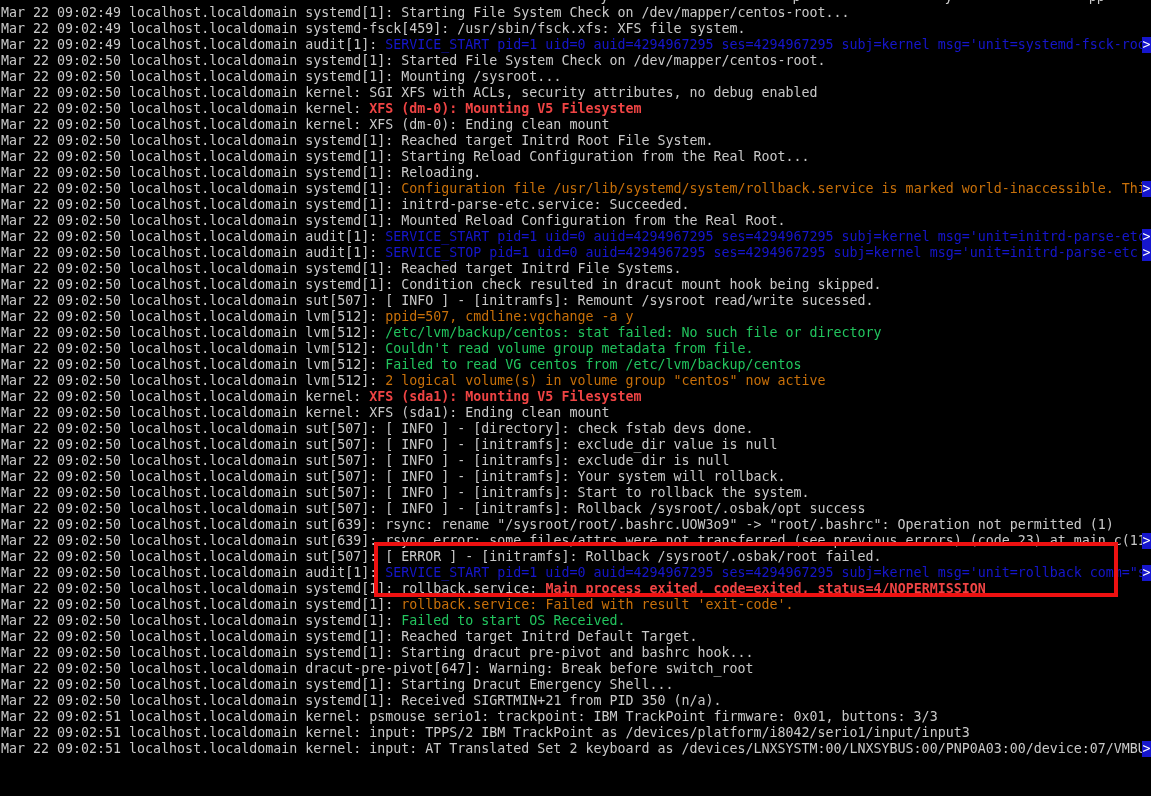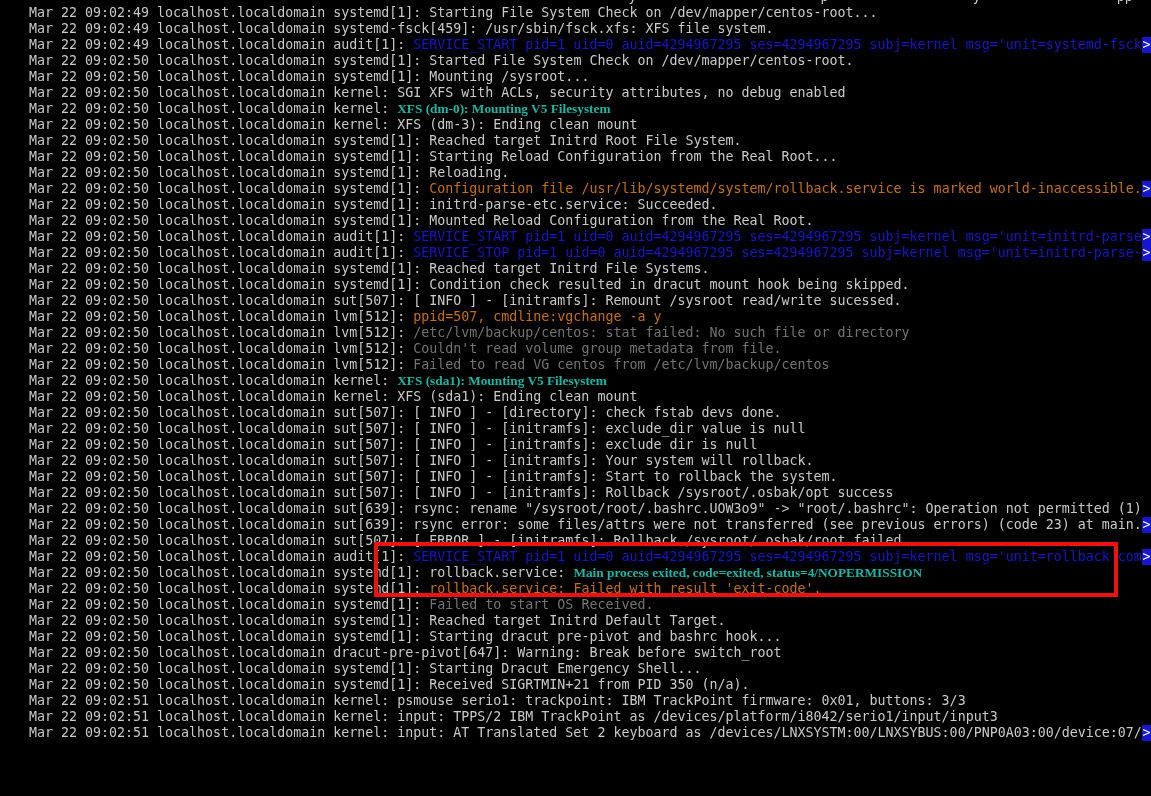--- a/index.html
+++ b/index.html
@@ -10,45 +10,44 @@
     font-family: "DejaVu Sans Mono", "Liberation Mono", monospace;
   }
   #screen {
     position: relative;
     width: 1151px; height: 620px;
     background: #000;
     font-size: 13.3px;
     line-height: 16px;
     color: #c9c9c9;
     cursor: text;
-    padding-left: 28px;
   }
   #partial-top {
     height: 5px;
     overflow: hidden;
   }
   #partial-top .inner {
     margin-top: -11px;
     white-space: pre;
     color: #c9c9c9;
   }
   #log {
     padding-left: 1px;
   }
   .row {
     position: relative;
     height: 16px;
     white-space: pre;
     overflow: hidden;
   }
   .seg-fg     { color: #c9c9c9; }
-  .seg-bold   { color: #14b8a6; font-weight: bold; font-family: Liberation Serif, serif; }
+  .seg-bold   { color: #ef4444; font-weight: bold; }
   .seg-blue   { color: #1616cd; }
   .seg-orange { color: #c8700a; }
-  .seg-red    { color: #737373; }
+  .seg-red    { color: #22c55e; }
   .cont-marker {
     position: absolute;
     right: 0; top: 0;
     width: 9px; height: 16px;
     background: #1616cd;
     color: #ffffff;
     text-align: center;
   }
   #highlight-box {
     position: absolute;
@@ -74,36 +73,37 @@
   </div>
 
   <div id="log">
       <div class="row"><span class="seg-fg">Mar 22 09:02:49 localhost.localdomain systemd[1]: </span><span class="seg-fg">Starting File System Check on /dev/mapper/centos-root...</span></div>
       <div class="row"><span class="seg-fg">Mar 22 09:02:49 localhost.localdomain systemd-fsck[459]: </span><span class="seg-fg">/usr/sbin/fsck.xfs: XFS file system.</span></div>
       <div class="row"><span class="seg-fg">Mar 22 09:02:49 localhost.localdomain audit[1]: </span><span class="seg-blue">SERVICE_START pid=1 uid=0 auid=4294967295 ses=4294967295 subj=kernel msg='unit=systemd-fsck-roo</span><span class="cont-marker">&gt;</span></div>
       <div class="row"><span class="seg-fg">Mar 22 09:02:50 localhost.localdomain systemd[1]: </span><span class="seg-fg">Started File System Check on /dev/mapper/centos-root.</span></div>
       <div class="row"><span class="seg-fg">Mar 22 09:02:50 localhost.localdomain systemd[1]: </span><span class="seg-fg">Mounting /sysroot...</span></div>
       <div class="row"><span class="seg-fg">Mar 22 09:02:50 localhost.localdomain kernel: </span><span class="seg-fg">SGI XFS with ACLs, security attributes, no debug enabled</span></div>
       <div class="row"><span class="seg-fg">Mar 22 09:02:50 localhost.localdomain kernel: </span><span class="seg-bold">XFS (dm-0): Mounting V5 Filesystem</span></div>
-      <div class="row"><span class="seg-fg">Mar 22 09:02:50 localhost.localdomain kernel: </span><span class="seg-fg">XFS (dm-3): Ending clean mount</span></div>
+      <div class="row"><span class="seg-fg">Mar 22 09:02:50 localhost.localdomain kernel: </span><span class="seg-fg">XFS (dm-0): Ending clean mount</span></div>
       <div class="row"><span class="seg-fg">Mar 22 09:02:50 localhost.localdomain systemd[1]: </span><span class="seg-fg">Reached target Initrd Root File System.</span></div>
       <div class="row"><span class="seg-fg">Mar 22 09:02:50 localhost.localdomain systemd[1]: </span><span class="seg-fg">Starting Reload Configuration from the Real Root...</span></div>
       <div class="row"><span class="seg-fg">Mar 22 09:02:50 localhost.localdomain systemd[1]: </span><span class="seg-fg">Reloading.</span></div>
       <div class="row"><span class="seg-fg">Mar 22 09:02:50 localhost.localdomain systemd[1]: </span><span class="seg-orange">Configuration file /usr/lib/systemd/system/rollback.service is marked world-inaccessible. Thi</span><span class="cont-marker">&gt;</span></div>
       <div class="row"><span class="seg-fg">Mar 22 09:02:50 localhost.localdomain systemd[1]: </span><span class="seg-fg">initrd-parse-etc.service: Succeeded.</span></div>
       <div class="row"><span class="seg-fg">Mar 22 09:02:50 localhost.localdomain systemd[1]: </span><span class="seg-fg">Mounted Reload Configuration from the Real Root.</span></div>
       <div class="row"><span class="seg-fg">Mar 22 09:02:50 localhost.localdomain audit[1]: </span><span class="seg-blue">SERVICE_START pid=1 uid=0 auid=4294967295 ses=4294967295 subj=kernel msg='unit=initrd-parse-etc</span><span class="cont-marker">&gt;</span></div>
       <div class="row"><span class="seg-fg">Mar 22 09:02:50 localhost.localdomain audit[1]: </span><span class="seg-blue">SERVICE_STOP pid=1 uid=0 auid=4294967295 ses=4294967295 subj=kernel msg='unit=initrd-parse-etc </span><span class="cont-marker">&gt;</span></div>
       <div class="row"><span class="seg-fg">Mar 22 09:02:50 localhost.localdomain systemd[1]: </span><span class="seg-fg">Reached target Initrd File Systems.</span></div>
       <div class="row"><span class="seg-fg">Mar 22 09:02:50 localhost.localdomain systemd[1]: </span><span class="seg-fg">Condition check resulted in dracut mount hook being skipped.</span></div>
       <div class="row"><span class="seg-fg">Mar 22 09:02:50 localhost.localdomain sut[507]: </span><span class="seg-fg">[ INFO ] - [initramfs]: Remount /sysroot read/write sucessed.</span></div>
       <div class="row"><span class="seg-fg">Mar 22 09:02:50 localhost.localdomain lvm[512]: </span><span class="seg-orange">ppid=507, cmdline:vgchange -a y</span></div>
       <div class="row"><span class="seg-fg">Mar 22 09:02:50 localhost.localdomain lvm[512]: </span><span class="seg-red">/etc/lvm/backup/centos: stat failed: No such file or directory</span></div>
       <div class="row"><span class="seg-fg">Mar 22 09:02:50 localhost.localdomain lvm[512]: </span><span class="seg-red">Couldn't read volume group metadata from file.</span></div>
       <div class="row"><span class="seg-fg">Mar 22 09:02:50 localhost.localdomain lvm[512]: </span><span class="seg-red">Failed to read VG centos from /etc/lvm/backup/centos</span></div>
+      <div class="row"><span class="seg-fg">Mar 22 09:02:50 localhost.localdomain lvm[512]: </span><span class="seg-orange">2 logical volume(s) in volume group "centos" now active</span></div>
       <div class="row"><span class="seg-fg">Mar 22 09:02:50 localhost.localdomain kernel: </span><span class="seg-bold">XFS (sda1): Mounting V5 Filesystem</span></div>
       <div class="row"><span class="seg-fg">Mar 22 09:02:50 localhost.localdomain kernel: </span><span class="seg-fg">XFS (sda1): Ending clean mount</span></div>
       <div class="row"><span class="seg-fg">Mar 22 09:02:50 localhost.localdomain sut[507]: </span><span class="seg-fg">[ INFO ] - [directory]: check fstab devs done.</span></div>
       <div class="row"><span class="seg-fg">Mar 22 09:02:50 localhost.localdomain sut[507]: </span><span class="seg-fg">[ INFO ] - [initramfs]: exclude_dir value is null</span></div>
       <div class="row"><span class="seg-fg">Mar 22 09:02:50 localhost.localdomain sut[507]: </span><span class="seg-fg">[ INFO ] - [initramfs]: exclude dir is null</span></div>
       <div class="row"><span class="seg-fg">Mar 22 09:02:50 localhost.localdomain sut[507]: </span><span class="seg-fg">[ INFO ] - [initramfs]: Your system will rollback.</span></div>
       <div class="row"><span class="seg-fg">Mar 22 09:02:50 localhost.localdomain sut[507]: </span><span class="seg-fg">[ INFO ] - [initramfs]: Start to rollback the system.</span></div>
       <div class="row"><span class="seg-fg">Mar 22 09:02:50 localhost.localdomain sut[507]: </span><span class="seg-fg">[ INFO ] - [initramfs]: Rollback /sysroot/.osbak/opt success</span></div>
       <div class="row"><span class="seg-fg">Mar 22 09:02:50 localhost.localdomain sut[639]: </span><span class="seg-fg">rsync: rename "/sysroot/root/.bashrc.UOW3o9" -&gt; "root/.bashrc": Operation not permitted (1)</span></div>
       <div class="row"><span class="seg-fg">Mar 22 09:02:50 localhost.localdomain sut[639]: </span><span class="seg-fg">rsync error: some files/attrs were not transferred (see previous errors) (code 23) at main.c(11</span><span class="cont-marker">&gt;</span></div>

